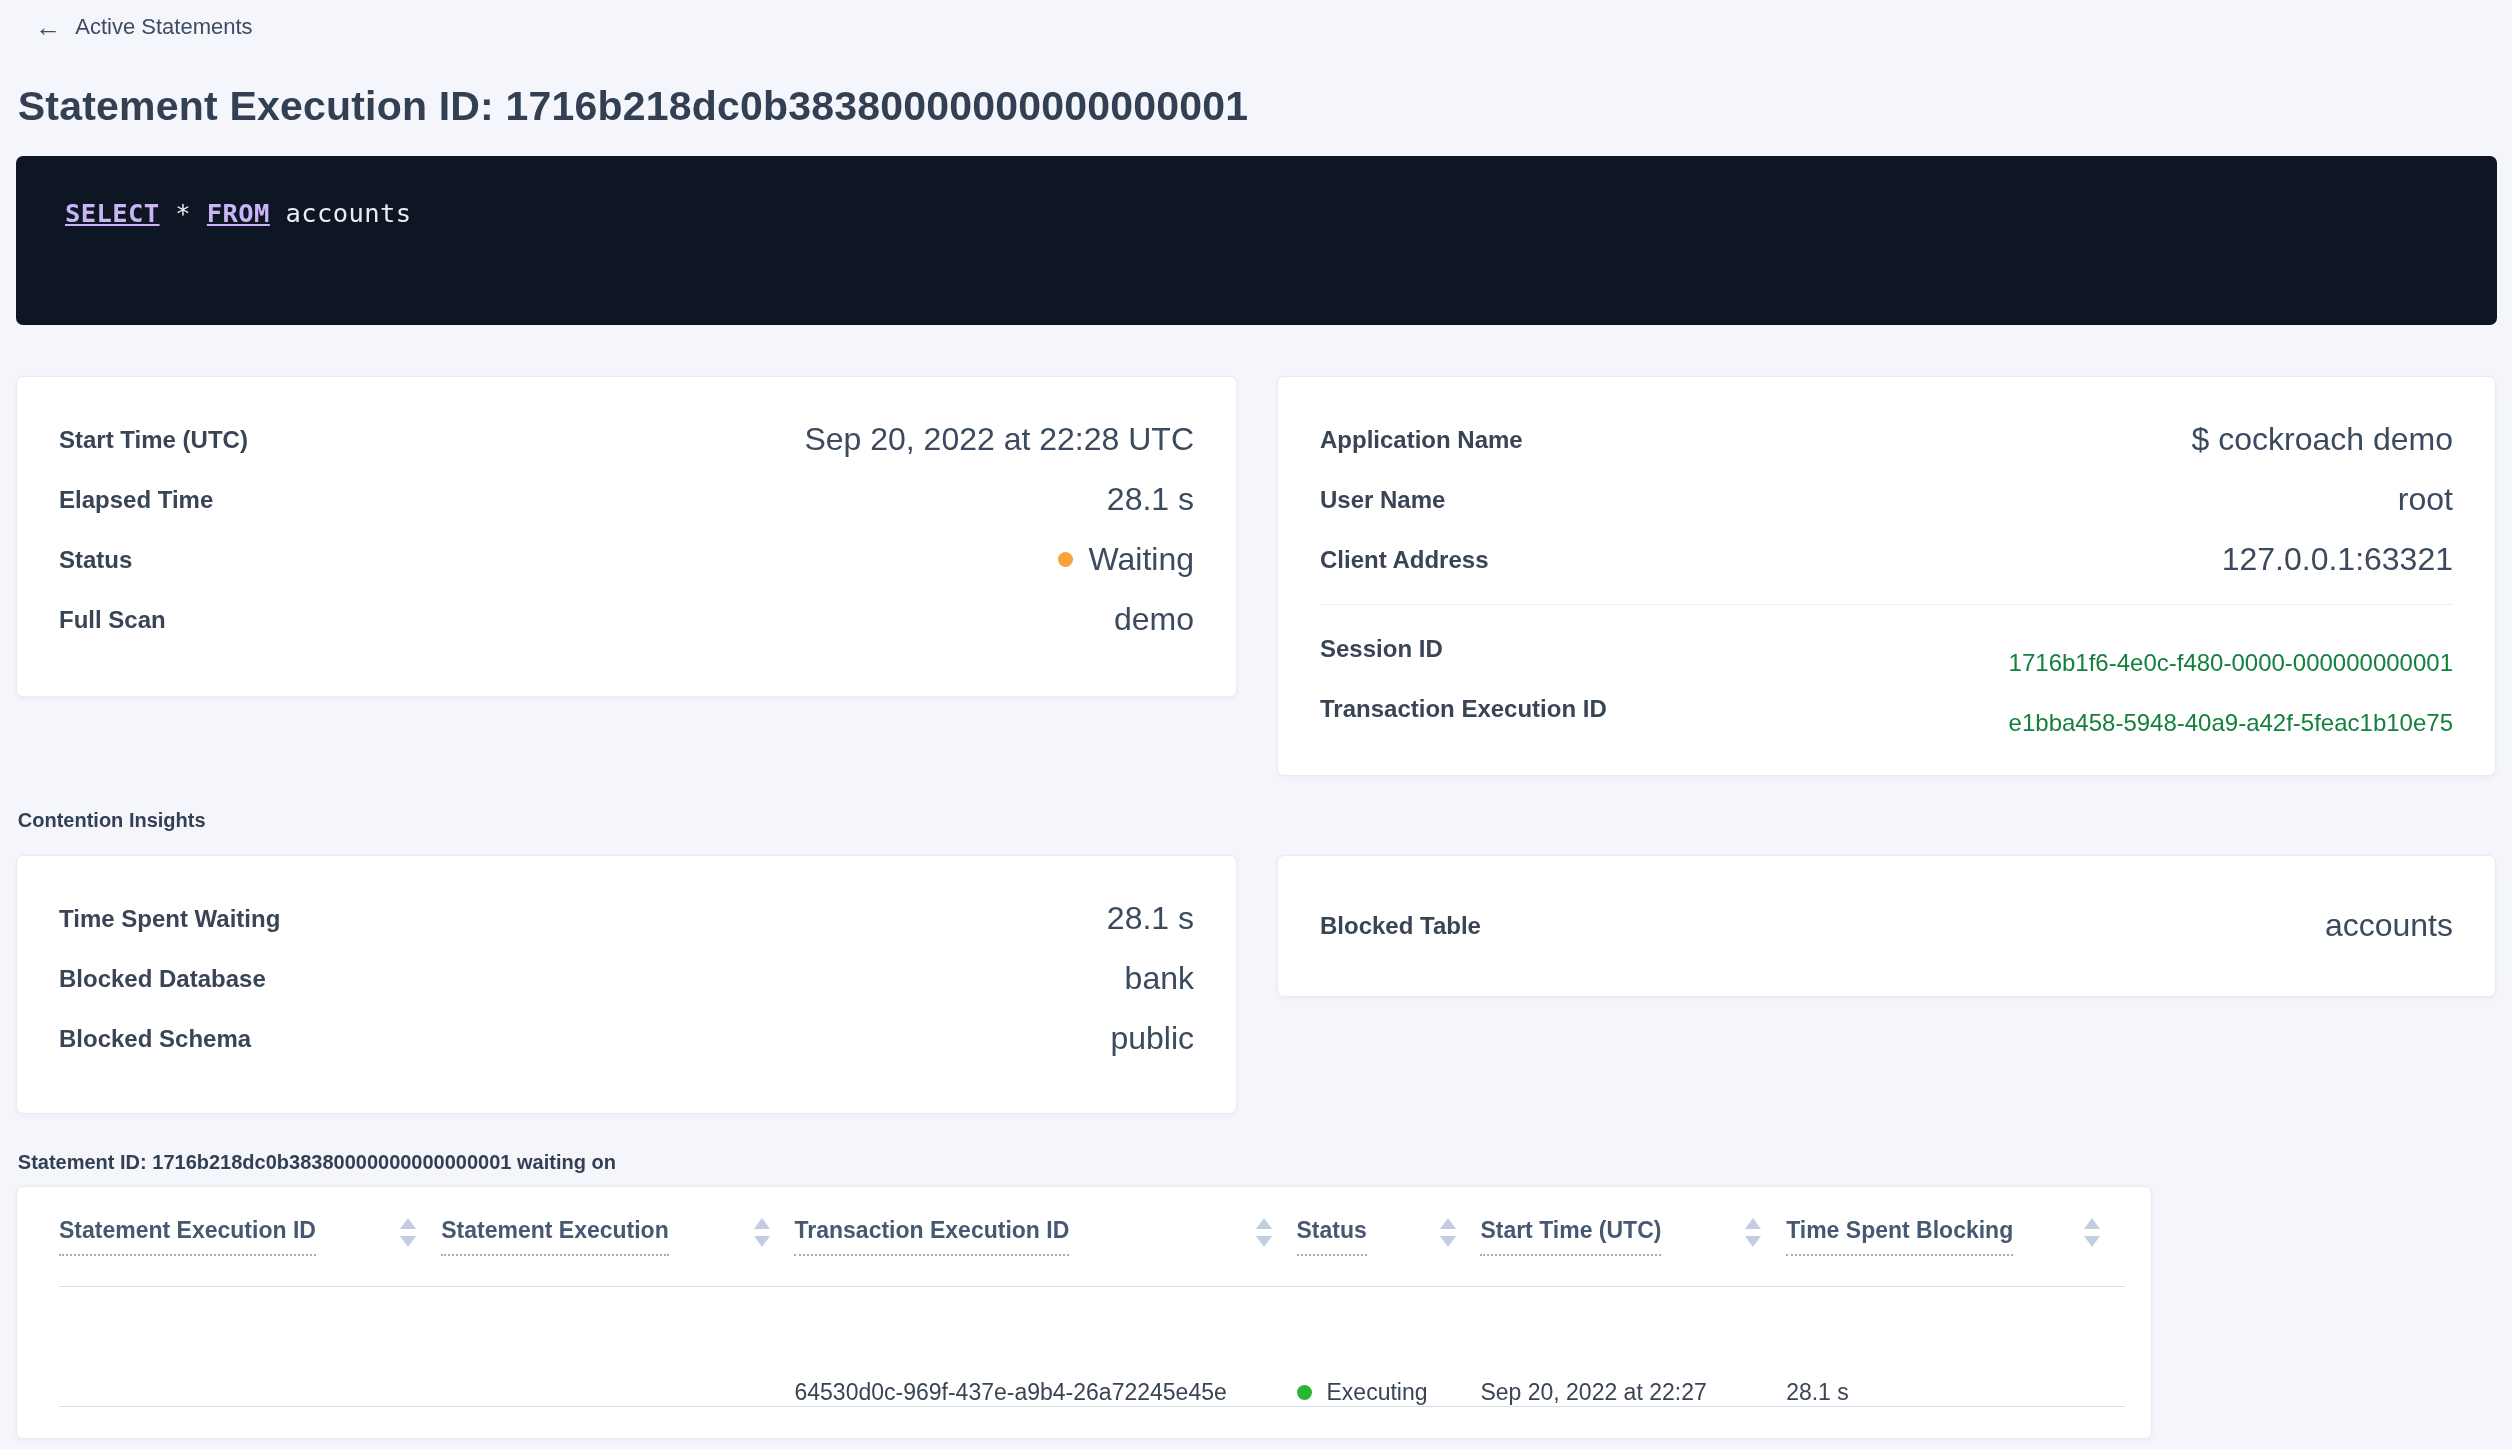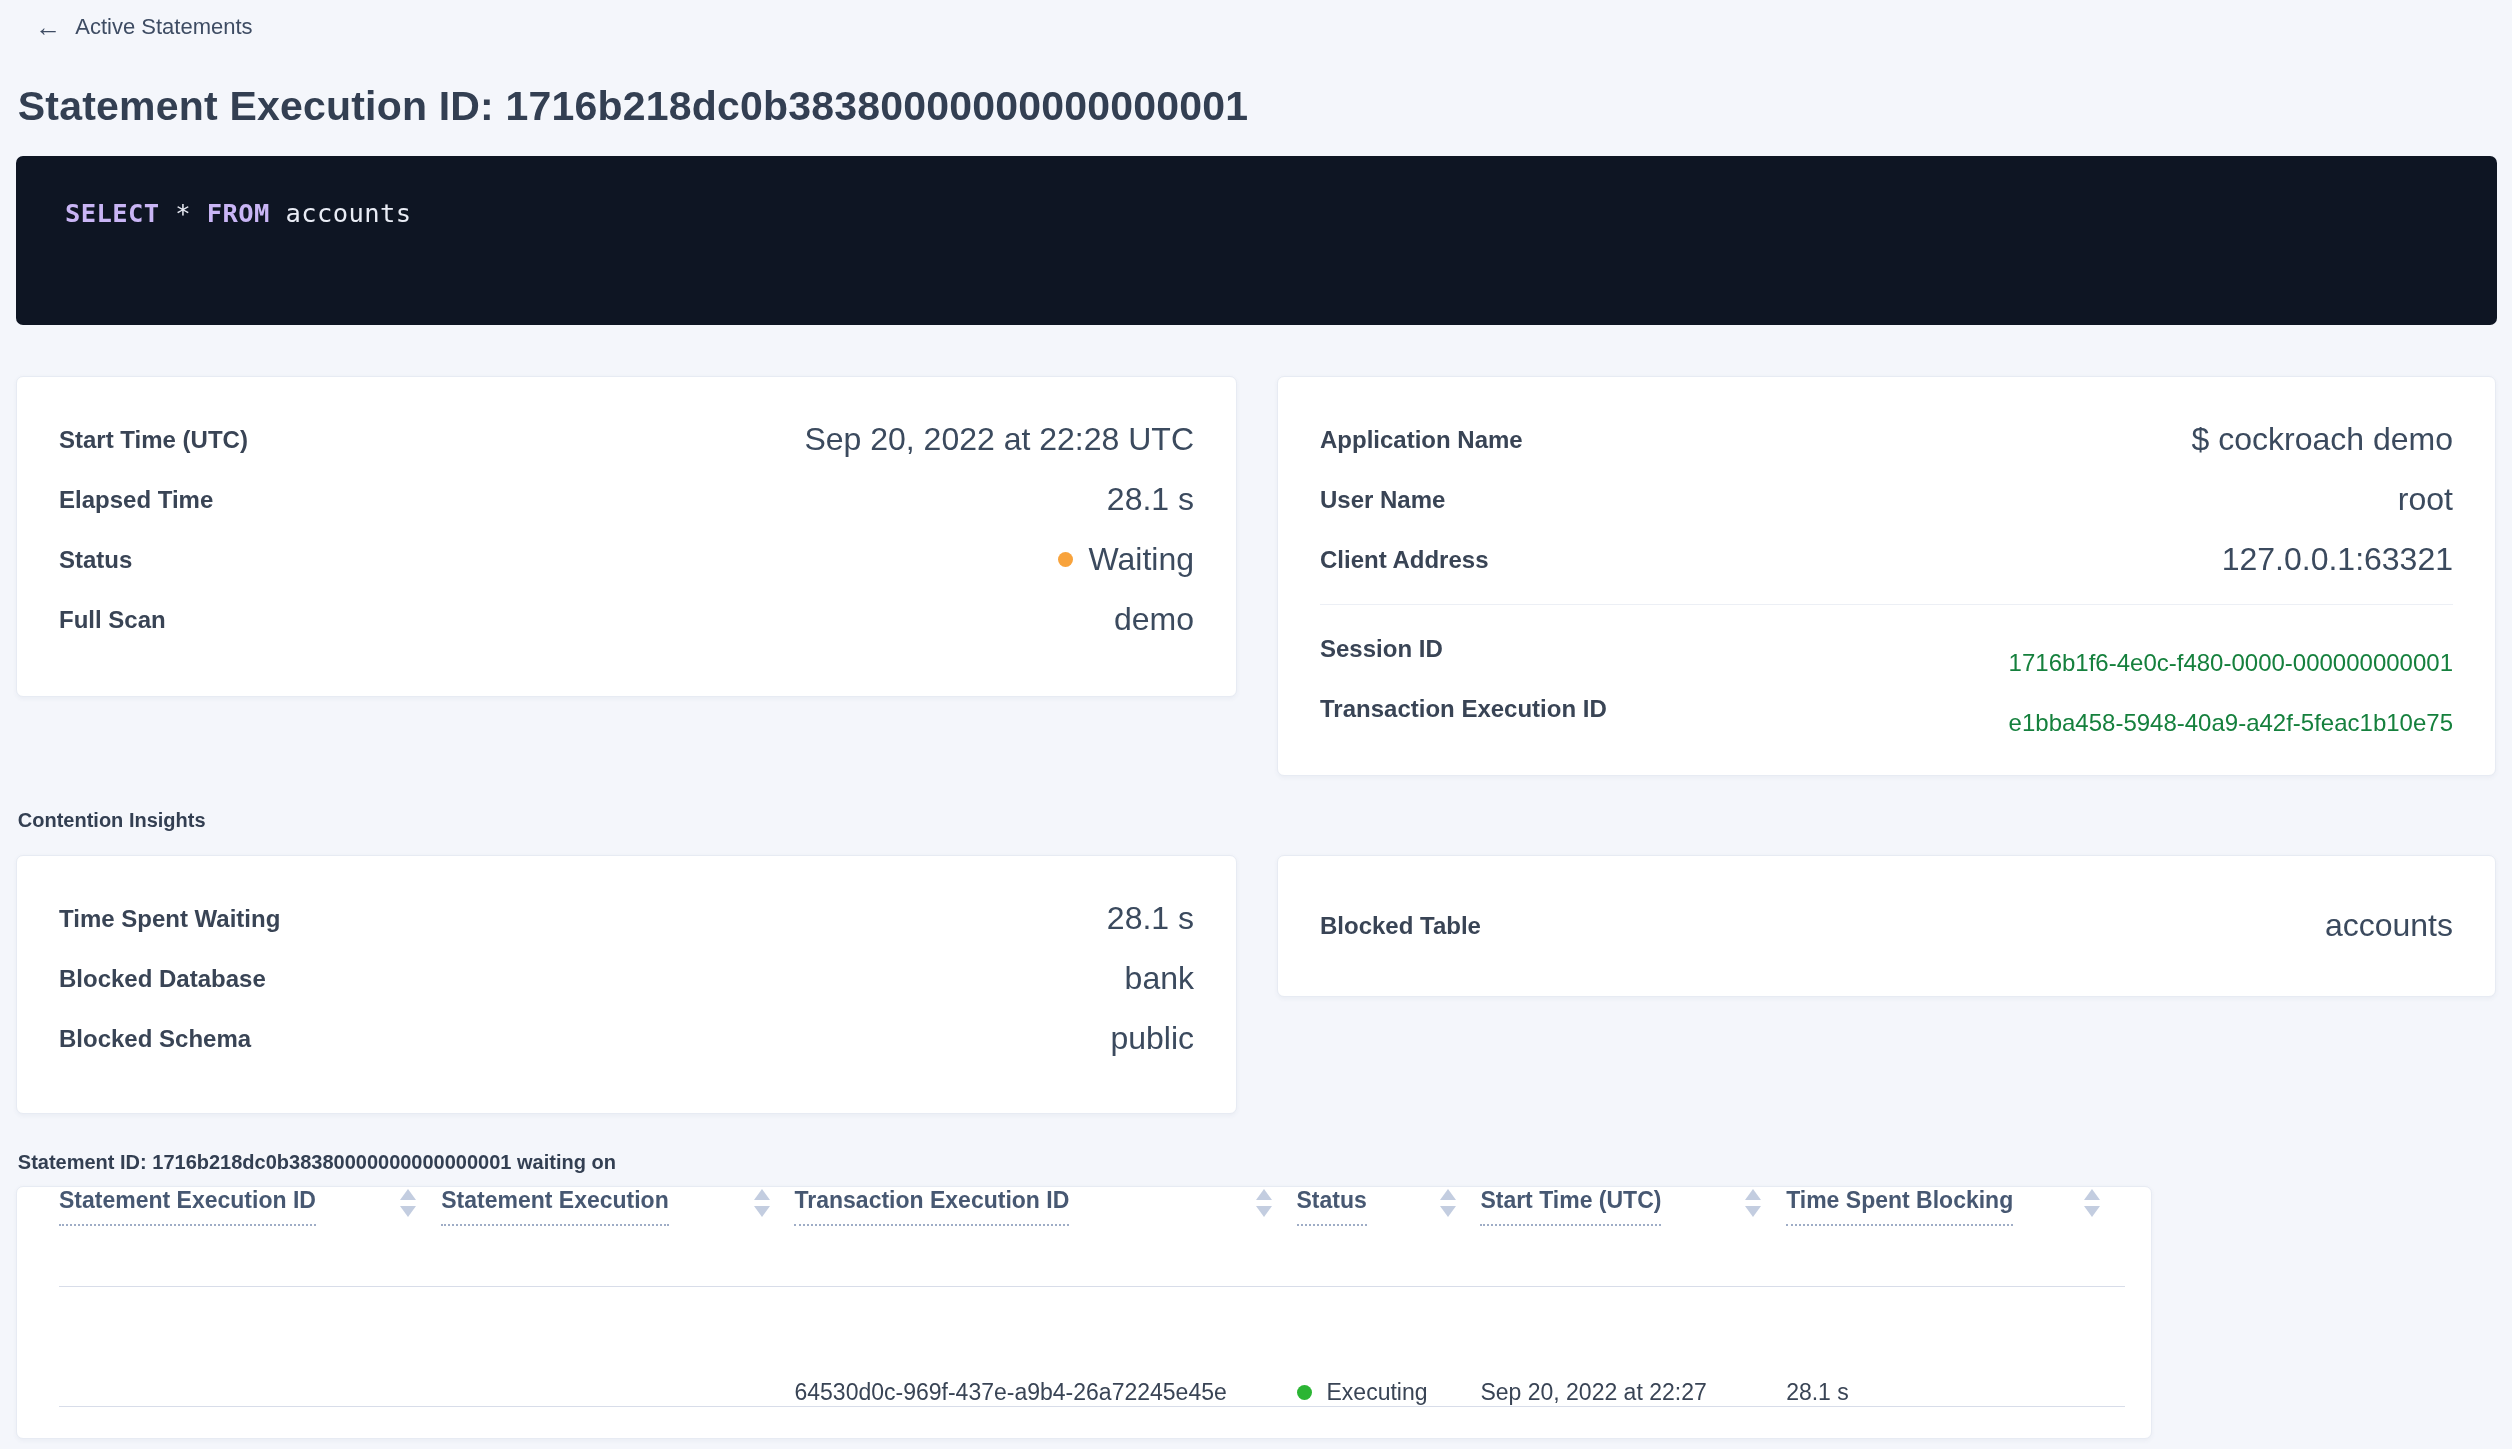--- a/index.html
+++ b/index.html
@@ -30,21 +30,21 @@
   
   .sql-box {
     margin-top: 26px; height: 169px; width: 2481px;
     background: #0e1523; border-radius: 7px;
     padding: 42px 49px;
   }
   .sql-line {
     font-family: "DejaVu Sans Mono", "Liberation Mono", monospace;
     font-size: 25.5px; letter-spacing: 0.4px; color: #e9ecf5;
   }
-  .sql-kw { color: #c9b5f5; font-weight: 700; }
+  .sql-kw { color: #c9b5f5; font-weight: 700; text-decoration: underline; }
 
   
   .cards-row { margin-top: 51px; display: flex; gap: 40px; align-items: flex-start; }
   .card {
     background: #ffffff; border: 0.9px solid #e7ebf3; border-radius: 7px;
     box-shadow: 0 1.8px 4.4px rgba(56, 76, 108, 0.05);
     padding: 33px 42px;
   }
   .card-summary { width: 1221px; height: 321px; }
   .card-session { flex: 1; height: 400px; }
@@ -74,21 +74,21 @@
 
   .waiting-heading { margin-top: 37px; }
 
   
   .table-card {
     margin-top: 12.3px; width: 2136px; height: 253px;
     background: #ffffff; border: 0.9px solid #e7ebf3; border-radius: 7px;
     box-shadow: 0 1.8px 4.4px rgba(56, 76, 108, 0.05);
     padding: 0 26px 0 42px; overflow: hidden;
   }
-  .t-header { display: flex; height: 99px; }
+  .t-header { display: flex; height: 99px; align-items: center; }
   .t-cell { padding-right: 23px; }
   .c1 { width: 18.5%; } .c2 { width: 17.1%; } .c3 { width: 24.3%; }
   .c4 { width: 8.9%; }  .c5 { width: 14.8%; } .c6 { width: 16.4%; }
   .th-inner { display: flex; align-items: flex-start; justify-content: space-between; cursor: pointer; }
   .th-label {
     font-size: 23px; font-weight: 700; color: #475872;
     border-bottom: 2.6px dotted #9fadc6; padding-bottom: 10.5px;
   }
   .sorter { display: flex; flex-direction: column; gap: 6.1px; margin-top: 1.8px; padding-right: 1.8px; }
   .sorter .tri-up {

